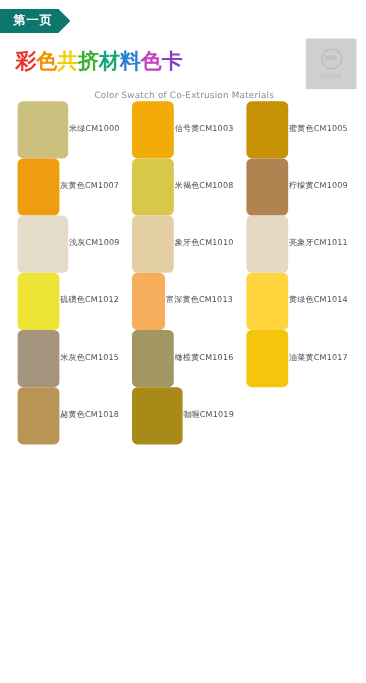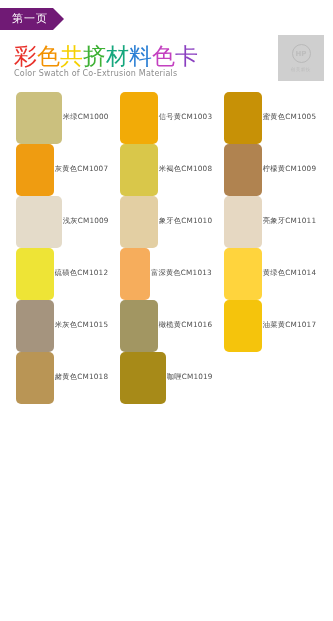--- a/index.html
+++ b/index.html
@@ -19,52 +19,53 @@
   .tab-wrap {
     position: relative;
     height: 30px;
   }
   .page-tab {
     position: absolute;
     left: 0;
     top: 8px;
     height: 22px;
     padding: 0 16px 0 12px;
-    background: #701a75;
+    background: #0f766e;
     color: #ffffff;
     font-size: 11px;
-    font-weight: normal;
+    font-weight: bold;
     letter-spacing: 1px;
     line-height: 22px;
     display: inline-block;
     -webkit-clip-path: polygon(0 0, calc(100% - 11px) 0, 100% 50%, calc(100% - 11px) 100%, 0 100%);
     clip-path: polygon(0 0, calc(100% - 11px) 0, 100% 50%, calc(100% - 11px) 100%, 0 100%);
   }
 
   
   .header {
     position: relative;
     padding: 16px 12px 6px 14px;
     height: 62px;
     box-sizing: border-box;
   }
   .title {
-    font-size: 23px;
-    font-weight: normal;
+    font-size: 19px;
+    font-weight: bold;
     letter-spacing: 0px;
     line-height: 20px;
     white-space: nowrap;
   }
   .title span { display: inline-block; }
   .subtitle {
-    margin-top: 3px;
+    margin-top: 16px;
     font-size: 8px;
     color: #8d8d8d;
     letter-spacing: 0.2px;
     white-space: nowrap;
+    text-align: center;
   }
   .logo {
     position: absolute;
     right: 9px;
     top: 5px;
     width: 46px;
     height: 46px;
     background: #cfcfcf;
     display: flex;
     flex-direction: column;

